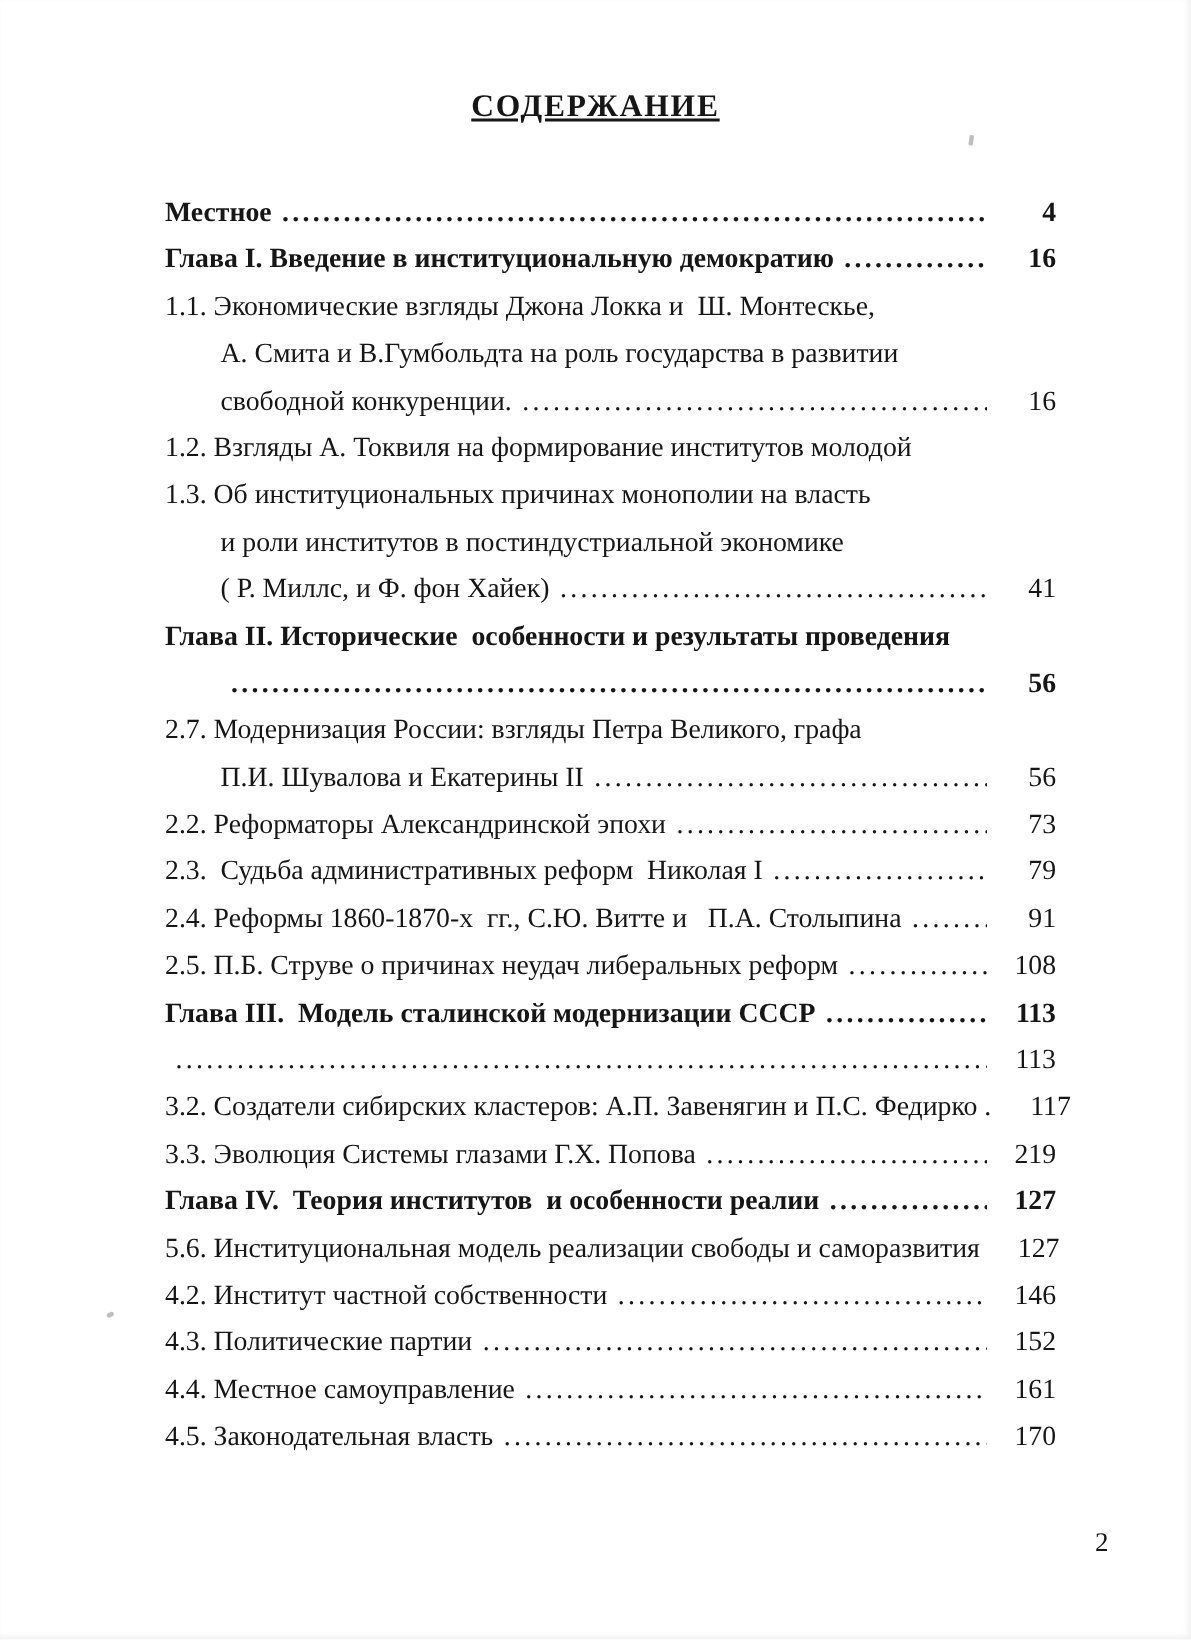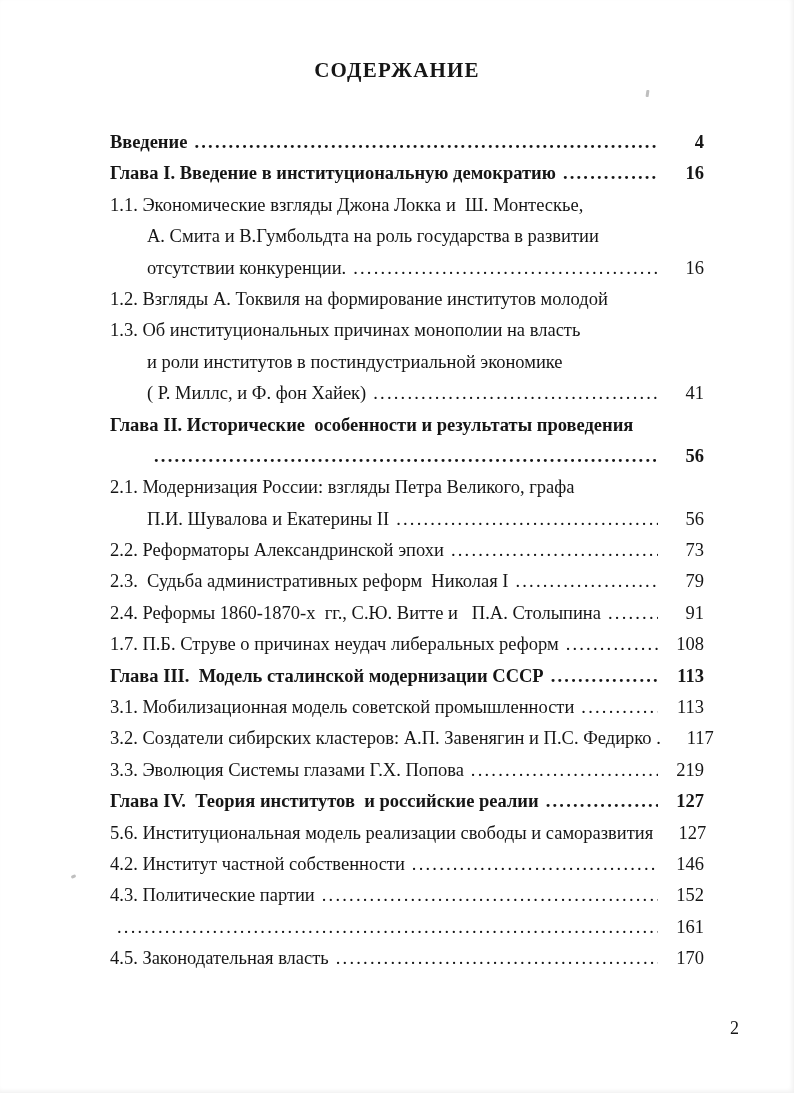--- a/index.html
+++ b/index.html
@@ -20,20 +20,21 @@
     inset: 0;
     background: #ffffff;
     box-shadow: inset -2px -2px 4px rgba(0,0,0,0.06);
   }
   .doc-title {
     text-align: center;
     margin-top: 58px;
     font-weight: bold;
     font-size: 21px;
     letter-spacing: 1.2px;
+    text-decoration: underline;
   }
   .toc {
     margin: 49px 90px 0 110px;
   }
   .toc-row {
     display: flex;
     align-items: baseline;
     height: 31.4px;
     font-size: 18.5px;
   }
@@ -77,41 +78,41 @@
 </style>
 </head>
 <body>
 
 <div class="page">
 
   <div class="doc-title">СОДЕРЖАНИЕ</div>
 
   <div class="toc">
       <div class="toc-row bold">
-    <span class="txt">Введение</span>
+    <span class="txt">Местное</span>
     <span class="dots"></span>
     <span class="pg">4</span>
   </div>
       <div class="toc-row bold">
     <span class="txt">Глава I. Введение в институциональную демократию</span>
     <span class="dots"></span>
     <span class="pg">16</span>
   </div>
       <div class="toc-row">
     <span class="txt">1.1. Экономические взгляды Джона Локка и  Ш. Монтескье,</span>
     <span class="dots no-dots"></span>
     <span class="pg"></span>
   </div>
       <div class="toc-row indent">
     <span class="txt">А. Смита и В.Гумбольдта на роль государства в развитии</span>
     <span class="dots no-dots"></span>
     <span class="pg"></span>
   </div>
       <div class="toc-row indent">
-    <span class="txt">отсутствии конкуренции.</span>
+    <span class="txt">свободной конкуренции.</span>
     <span class="dots"></span>
     <span class="pg">16</span>
   </div>
       <div class="toc-row">
     <span class="txt">1.2. Взгляды А. Токвиля на формирование институтов молодой</span>
     <span class="dots no-dots"></span>
     <span class="pg"></span>
   </div>
       <div class="toc-row">
     <span class="txt">1.3. Об институциональных причинах монополии на власть</span>
@@ -131,21 +132,21 @@
       <div class="toc-row bold">
     <span class="txt">Глава II. Исторические  особенности и результаты проведения</span>
     <span class="dots no-dots"></span>
     <span class="pg"></span>
   </div>
       <div class="toc-row bold indent">
     <span class="dots"></span>
     <span class="pg">56</span>
   </div>
       <div class="toc-row">
-    <span class="txt">2.1. Модернизация России: взгляды Петра Великого, графа</span>
+    <span class="txt">2.7. Модернизация России: взгляды Петра Великого, графа</span>
     <span class="dots no-dots"></span>
     <span class="pg"></span>
   </div>
       <div class="toc-row indent">
     <span class="txt">П.И. Шувалова и Екатерины II</span>
     <span class="dots"></span>
     <span class="pg">56</span>
   </div>
       <div class="toc-row">
     <span class="txt">2.2. Реформаторы Александринской эпохи</span>
@@ -156,65 +157,65 @@
     <span class="txt">2.3.  Судьба административных реформ  Николая I</span>
     <span class="dots"></span>
     <span class="pg">79</span>
   </div>
       <div class="toc-row">
     <span class="txt">2.4. Реформы 1860-1870-х  гг., С.Ю. Витте и   П.А. Столыпина</span>
     <span class="dots"></span>
     <span class="pg">91</span>
   </div>
       <div class="toc-row">
-    <span class="txt">1.7. П.Б. Струве о причинах неудач либеральных реформ</span>
+    <span class="txt">2.5. П.Б. Струве о причинах неудач либеральных реформ</span>
     <span class="dots"></span>
     <span class="pg">108</span>
   </div>
       <div class="toc-row bold">
     <span class="txt">Глава III.  Модель сталинской модернизации СССР</span>
     <span class="dots"></span>
     <span class="pg">113</span>
   </div>
       <div class="toc-row">
-    <span class="txt">3.1. Мобилизационная модель советской промышленности</span>
     <span class="dots"></span>
     <span class="pg">113</span>
   </div>
       <div class="toc-row">
     <span class="txt">3.2. Создатели сибирских кластеров: А.П. Завенягин и П.С. Федирко .</span>
     <span class="dots no-dots"></span>
     <span class="pg">117</span>
   </div>
       <div class="toc-row">
     <span class="txt">3.3. Эволюция Системы глазами Г.Х. Попова</span>
     <span class="dots"></span>
     <span class="pg">219</span>
   </div>
       <div class="toc-row bold">
-    <span class="txt">Глава IV.  Теория институтов  и российские реалии</span>
+    <span class="txt">Глава IV.  Теория институтов  и особенности реалии</span>
     <span class="dots"></span>
     <span class="pg">127</span>
   </div>
       <div class="toc-row">
     <span class="txt">5.6. Институциональная модель реализации свободы и саморазвития</span>
     <span class="dots no-dots"></span>
     <span class="pg">127</span>
   </div>
       <div class="toc-row">
     <span class="txt">4.2. Институт частной собственности</span>
     <span class="dots"></span>
     <span class="pg">146</span>
   </div>
       <div class="toc-row">
     <span class="txt">4.3. Политические партии</span>
     <span class="dots"></span>
     <span class="pg">152</span>
   </div>
       <div class="toc-row">
+    <span class="txt">4.4. Местное самоуправление</span>
     <span class="dots"></span>
     <span class="pg">161</span>
   </div>
       <div class="toc-row">
     <span class="txt">4.5. Законодательная власть</span>
     <span class="dots"></span>
     <span class="pg">170</span>
   </div>
     </div>
 

